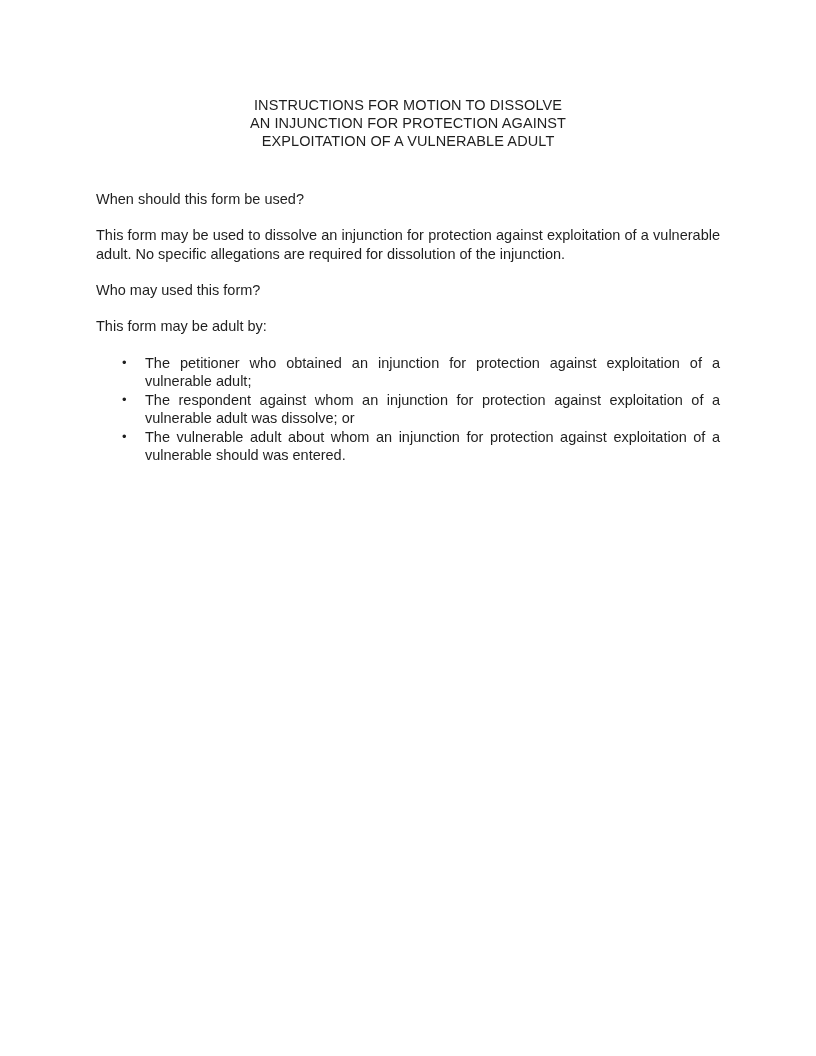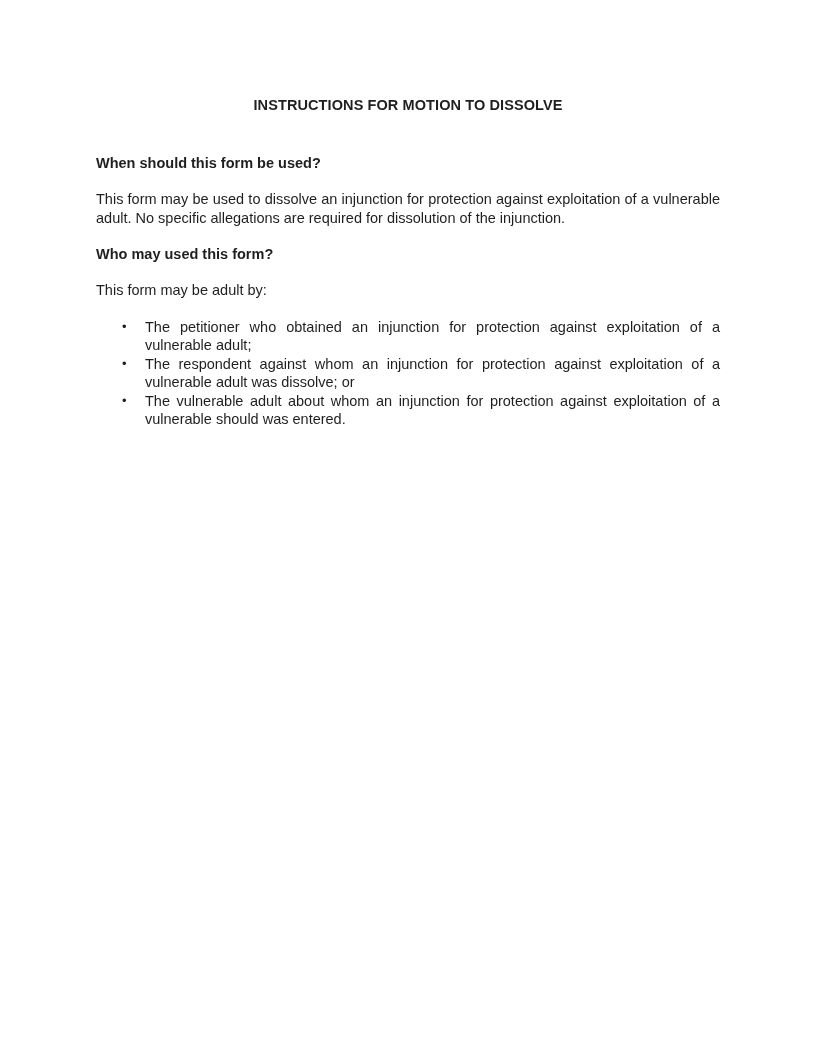--- a/index.html
+++ b/index.html
@@ -12,30 +12,30 @@
     height: 1056px;
     margin: 0 auto;
     background: #ffffff;
     color: #1a1a1a;
     padding: 96px 96px 0 96px;
     position: relative;
     overflow: hidden;
   }
   .doc-title {
     text-align: center;
-    font-weight: bold;
+    font-weight: normal;
     font-size: 14.5px;
     line-height: 18px;
     letter-spacing: 0.1px;
     margin-bottom: 36px;
     color: #1f1f1f;
   }
   .doc-title .title-line { display: block; }
   .section-heading {
-    font-weight: bold;
+    font-weight: normal;
     font-size: 14.5px;
     line-height: 18px;
     margin-bottom: 18px;
     color: #1f1f1f;
   }
   .body-paragraph {
     font-size: 14.5px;
     line-height: 18.5px;
     text-align: justify;
     margin-bottom: 18px;
@@ -61,20 +61,22 @@
   }
   .spacer-after-title { height: 4px; }
 </style>
 </head>
 <body>
 
 <div class="page">
 
   <div class="doc-title">
     <span class="title-line">INSTRUCTIONS FOR MOTION TO DISSOLVE</span>
+    <span class="title-line">AN INJUNCTION FOR PROTECTION AGAINST</span>
+    <span class="title-line">EXPLOITATION OF A VULNERABLE ADULT</span>
   </div>
 
   <div class="spacer-after-title"></div>
 
   <div class="section">
     <div class="section-heading">When should this form be used?</div>
     <p class="body-paragraph">This form may be used to dissolve an injunction for protection against exploitation of a vulnerable adult. No specific allegations are required for dissolution of the injunction.</p>
   </div>
 
   <div class="section">

